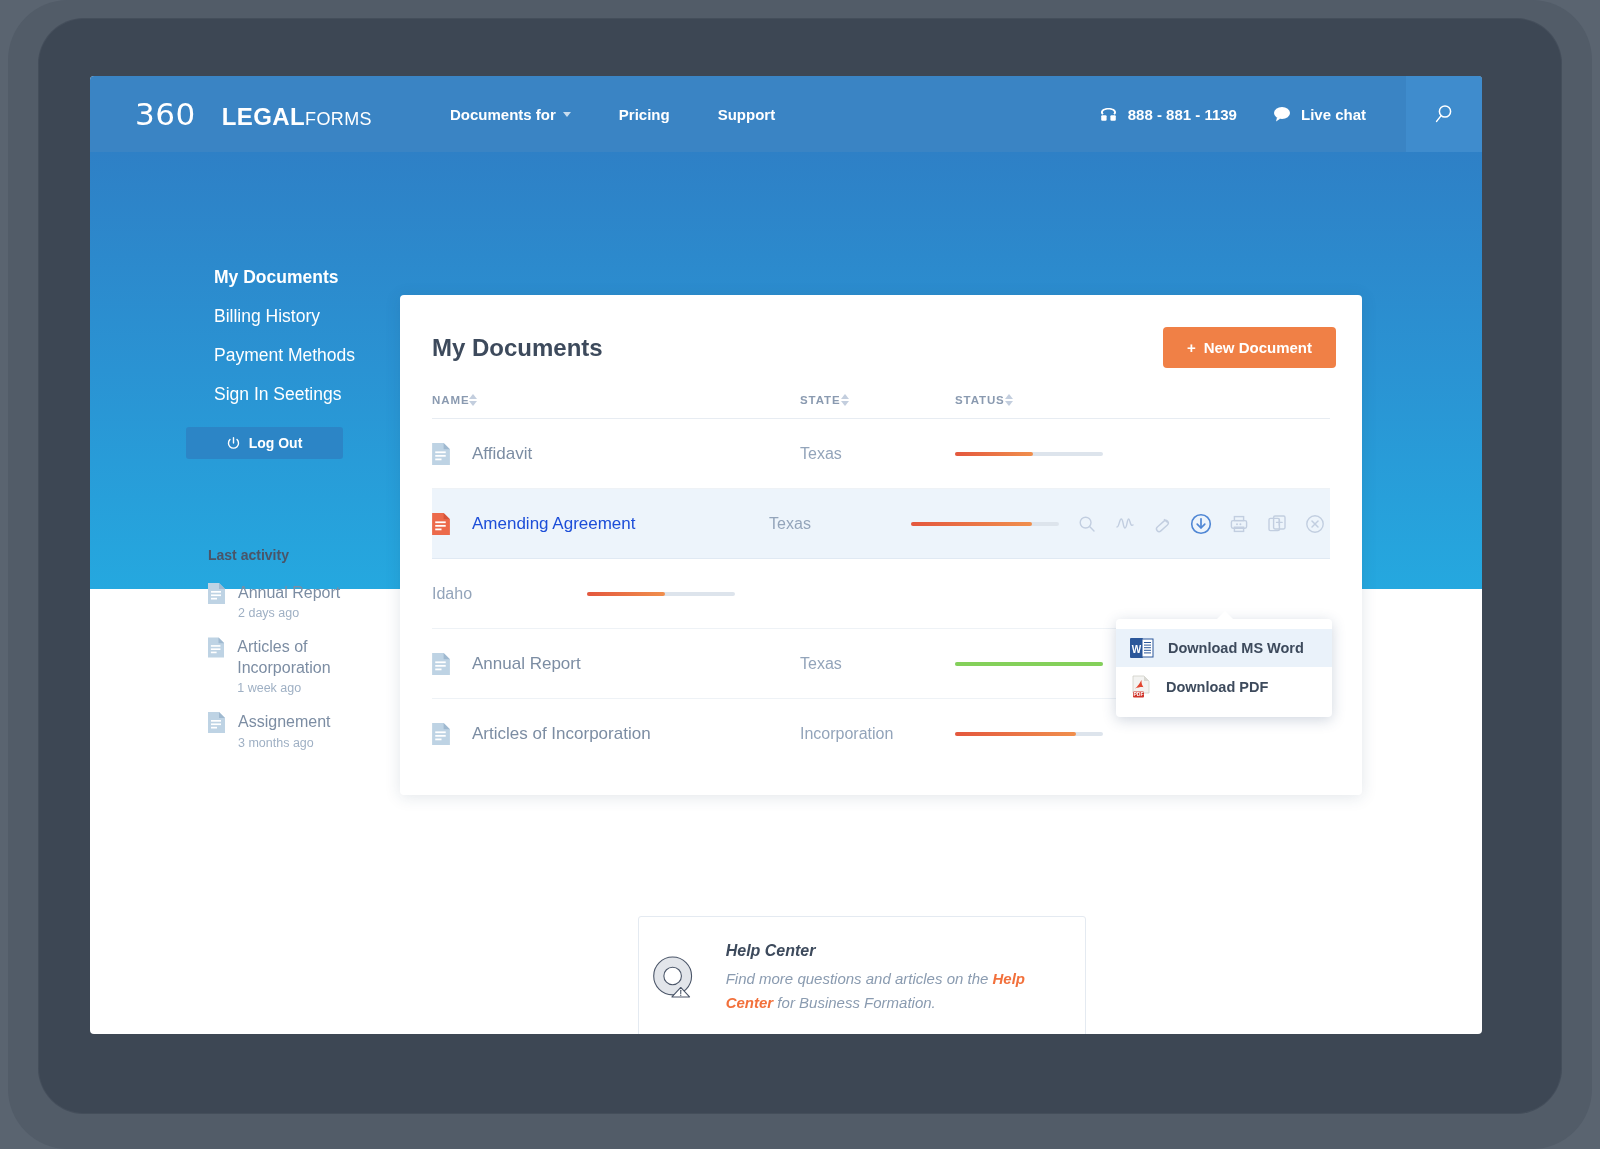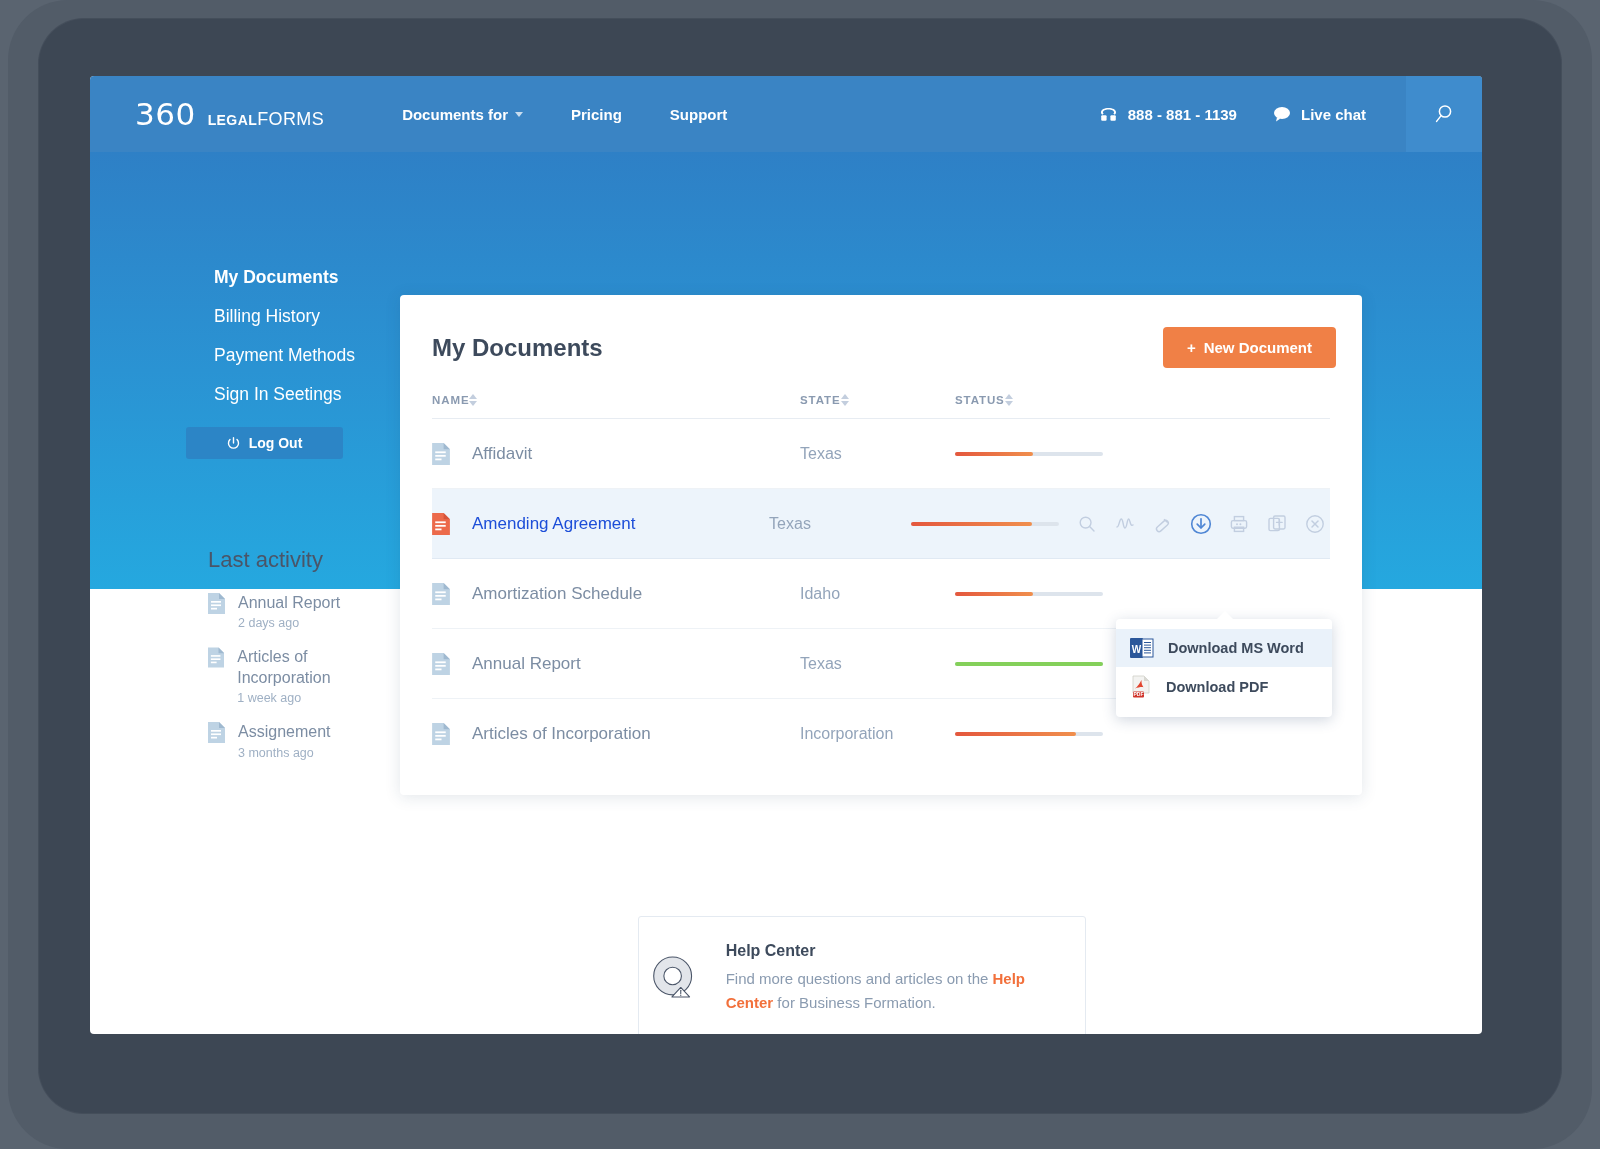--- a/index.html
+++ b/index.html
@@ -49,21 +49,21 @@
     align-items: baseline;
     color: #fff;
     user-select: none;
   }
   .logo-360 {
     font-size: 31px;
     font-weight: 400;
     letter-spacing: 0.5px;
     font-family: "DejaVu Sans", sans-serif;
   }
-  .logo-legal { font-size: 14px; font-weight: 700; letter-spacing: 0.4px; margin-left: 12px; }
+  .logo-legal { font-size: 24px; font-weight: 700; letter-spacing: 0.4px; margin-left: 26px; }
   .logo-forms { font-size: 18px; font-weight: 400; letter-spacing: 0.4px; }
 
   .nav-links { display: flex; align-items: center; margin-left: 78px; gap: 48px; }
   .nav-link {
     color: #ffffff; font-size: 15px; font-weight: 700;
     text-decoration: none; cursor: pointer; white-space: nowrap;
     display: flex; align-items: center; gap: 7px;
   }
   .caret {
     width: 0; height: 0;
@@ -111,21 +111,21 @@
     margin-left: 96px; margin-top: 22px;
     width: 157px; height: 32px;
     background: #2c85c6; border: none; border-radius: 3px;
     color: #fff; font-size: 14px; font-weight: 700;
     display: flex; align-items: center; justify-content: center; gap: 9px;
     cursor: pointer; font-family: "Liberation Sans", sans-serif;
   }
 
   .activity { margin-left: 118px; margin-top: 88px; width: 190px; }
   .activity-title {
-    font-size: 22px; font-weight: 400; color: #4a5568; margin-bottom: 20px;
+    font-size: 14px; font-weight: 700; color: #4a5568; margin-bottom: 20px;
   }
   .activity-item { display: flex; gap: 13px; margin-bottom: 16px; }
   .activity-text { line-height: 1.28; }
   .activity-name { font-size: 16px; color: #7c8da3; }
   .activity-time { font-size: 12.5px; color: #9fb0c4; margin-top: 2px; }
 
   
   #doc-card {
     position: absolute; left: 310px; top: 143px;
     width: 962px; height: 500px;
@@ -205,20 +205,21 @@
   }
   .dl-item.hl { background: #eaf2fa; }
 
   
   #help-card {
     position: absolute; left: 548px; top: 764px;
     width: 448px; height: 124px;
     border: 1px solid #e4eaf1; border-radius: 3px;
     display: flex; align-items: center; padding: 0 12px; gap: 26px;
     background: #fff;
+    font-style: italic;
   }
   .help-title { font-size: 16px; font-weight: 700; color: #3d4a5c; margin-bottom: 7px; }
   .help-text { font-size: 15px; color: #8a9bb0; line-height: 1.55; }
   .help-link { color: #f2703b; font-weight: 700; cursor: pointer; }
 </style>
 </head>
 <body>
 
 <div id="device-outer">
 <div id="device-inner">
@@ -446,30 +447,20 @@
                     <span class="act">
                       <svg width="20" height="20" viewBox="0 0 20 20">
                         <circle cx="10" cy="10" r="8.2" fill="none" stroke="#c2cee0" stroke-width="1.4"></circle>
                         <line x1="7" y1="7" x2="13" y2="13" stroke="#c2cee0" stroke-width="1.5" stroke-linecap="round"></line>
                         <line x1="13" y1="7" x2="7" y2="13" stroke="#c2cee0" stroke-width="1.5" stroke-linecap="round"></line>
                       </svg>
                     </span>
                   </div>
                 </div>
                 <div class="row">
-                  <div class="cell-name">
-                    <svg width="18" height="22" viewBox="0 0 17 21">
-                      <path d="M0 0h11l6 6v15H0z" fill="#bed3e4"></path>
-                      <path d="M11 0l6 6h-6z" fill="#9fb9d0"></path>
-                      <rect x="3" y="8" width="10" height="1.7" fill="#fff"></rect>
-                      <rect x="3" y="11.4" width="10" height="1.7" fill="#fff"></rect>
-                      <rect x="3" y="14.8" width="6" height="1.7" fill="#fff"></rect>
-                    </svg>
-                    <span class="doc-name">Amortization Schedule</span>
-                  </div>
                   <div class="cell-state">Idaho</div>
                   <div class="cell-status">
                     <div class="bar-track">
                       <div class="bar-fill" style="width:53%"></div>
                     </div>
                   </div>
                 </div>
                 <div class="row">
                   <div class="cell-name">
                     <svg width="18" height="22" viewBox="0 0 17 21">

